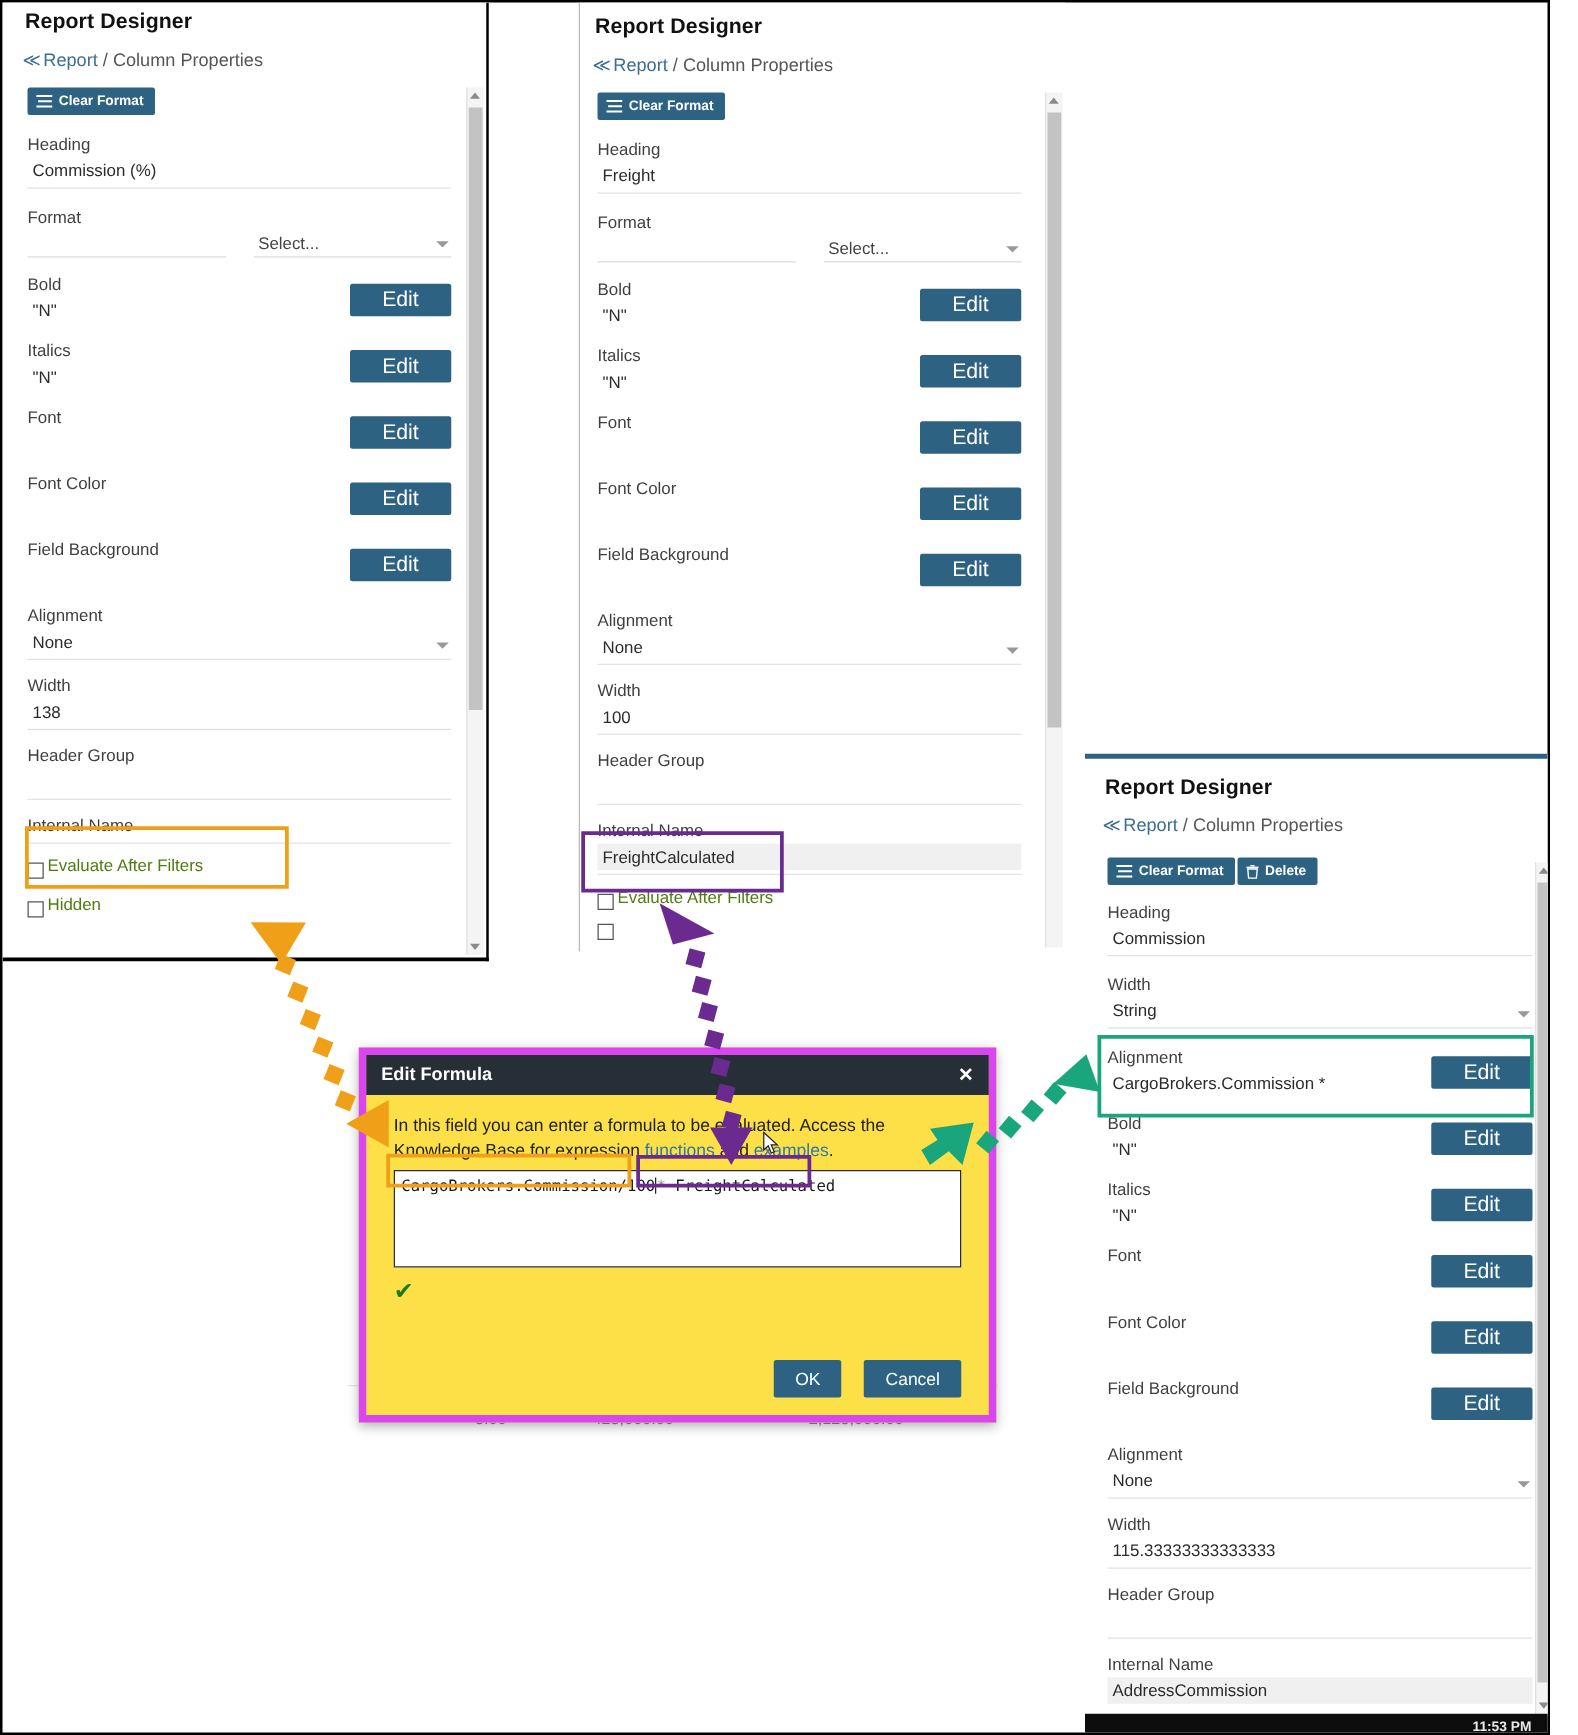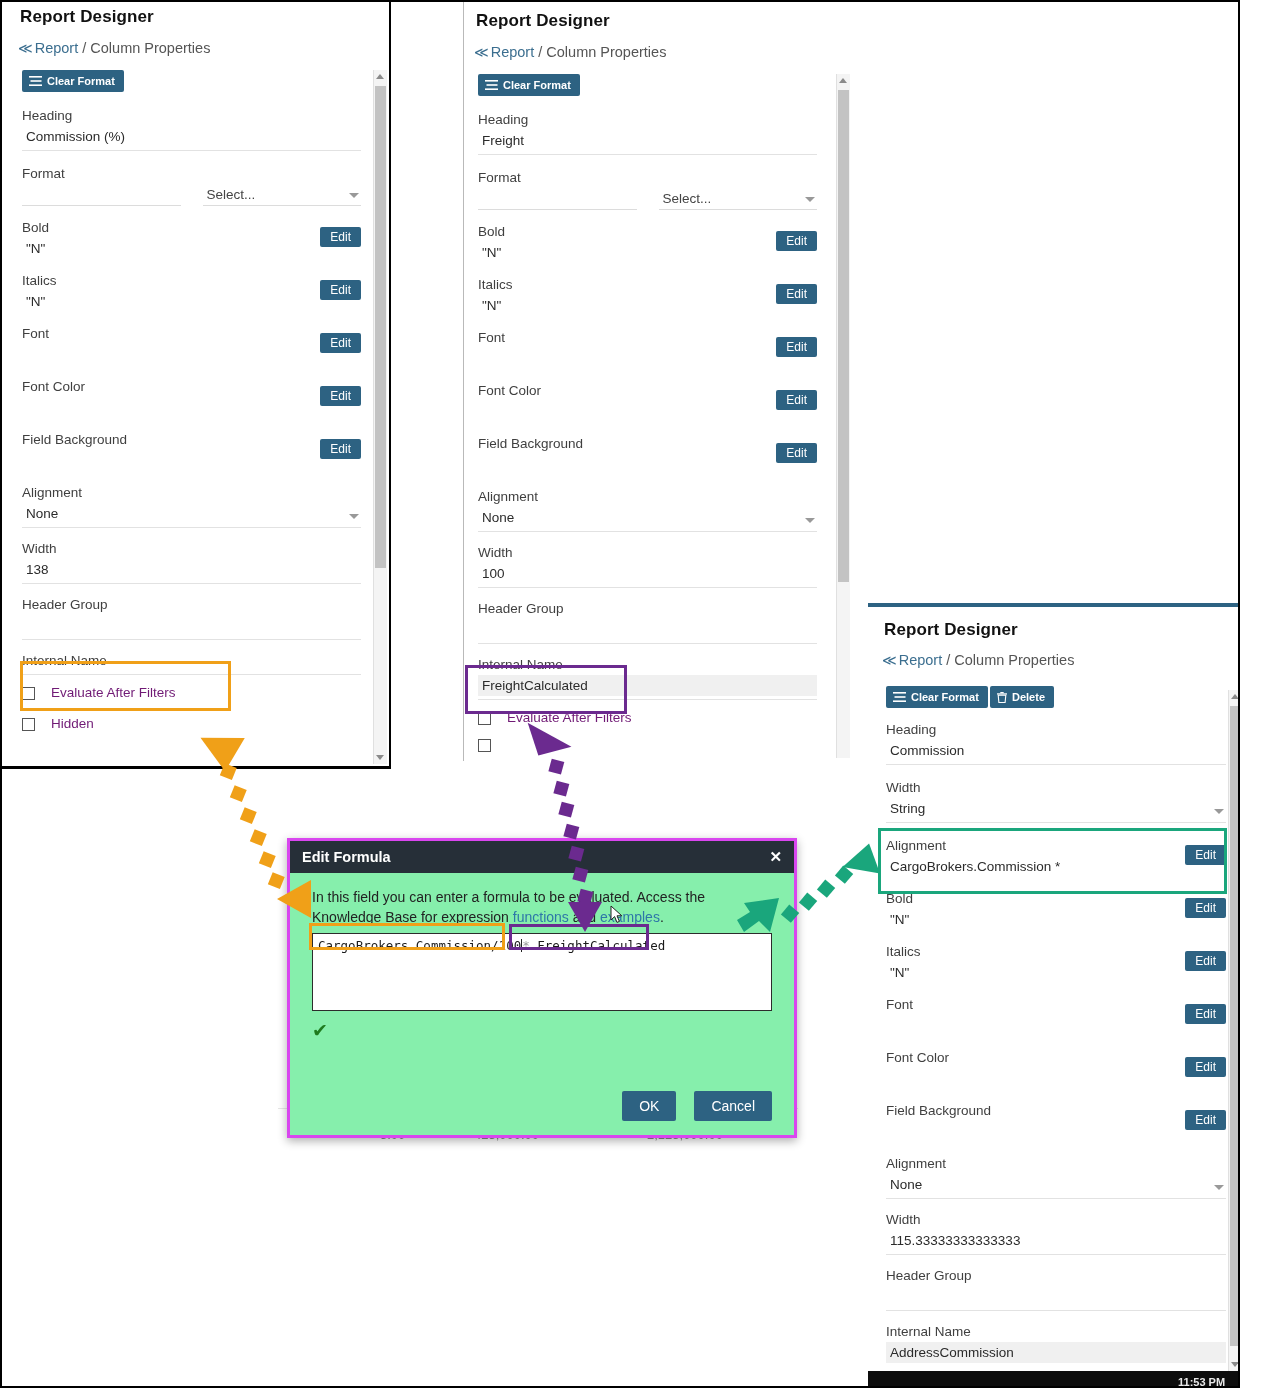--- a/index.html
+++ b/index.html
@@ -15,26 +15,26 @@
   .rd-crumb .chev{font-size:14px;color:#3b6e8f;letter-spacing:-2px;}
   .btn-tool{display:inline-flex;align-items:center;gap:5px;background:#2d6282;color:#fff;
             border:none;border-radius:2px;font-size:11px;font-weight:bold;
             padding:5px 9px 5px 7px;font-family:"Liberation Sans",sans-serif;cursor:pointer;}
   .btn-tool svg{display:block;}
   .field{position:relative;padding:0 0 3px 0;border-bottom:1px solid #e2e2e2;}
   .f-label{font-size:13.5px;color:#3f3f3f;line-height:20px;}
   .f-value{font-size:13.5px;color:#2b2b2b;line-height:21px;padding-left:4px;}
   .f-empty{height:21px;}
   .btn-edit{position:absolute;right:0;background:#2d6282;color:#fff;border:none;border-radius:2px;
-            font-size:12px;padding:3px 10px;font-family:"Liberation Sans",sans-serif;cursor:pointer;}
+            font-size:17px;padding:3px 26px;font-family:"Liberation Sans",sans-serif;cursor:pointer;}
   .sel-wrap{position:relative;}
   .caret{position:absolute;right:2px;top:50%;margin-top:-2px;width:0;height:0;
          border-left:5px solid transparent;border-right:5px solid transparent;border-top:5px solid #999;}
   .underline{border-bottom:1px solid #dcdcdc;}
-  .chk-row{display:flex;align-items:center;gap:16px;font-size:13.5px;color:#701a75;line-height:20px;}
+  .chk-row{display:flex;align-items:flex-end;gap:3px;font-size:13.5px;color:#4d7c0f;line-height:20px;}
   .chk{width:11px;height:11px;border:1px solid #555;background:#fff;display:inline-block;flex:none;}
   .grayfill{background:#f0f0f0;}
 
   
   .sb{position:absolute;width:13px;background:#f4f4f4;border-left:1px solid #e0e0e0;}
   .sb .thumb{position:absolute;left:1px;width:11px;background:#c3c3c3;}
   .sb .ar{position:absolute;left:2px;width:0;height:0;border-left:4px solid transparent;
           border-right:4px solid transparent;}
   .sb .ar.up{top:4px;border-bottom:5px solid #8a8a8a;}
   .sb .ar.dn{bottom:4px;border-top:5px solid #8a8a8a;}
@@ -42,21 +42,21 @@
   
   .hl{position:absolute;box-sizing:border-box;pointer-events:none;}
   .hl.orange{border:3px solid #f0a018;}
   .hl.purple{border:3px solid #6b2a8f;}
   .hl.teal{border:3px solid #1aa67c;}
 
   
   .arrow-svg{position:absolute;pointer-events:none;overflow:visible;}
 
   
-  #dlg{position:absolute;background:#86efac;border:3px solid #d946ef;
+  #dlg{position:absolute;background:#fde047;border:6px solid #d946ef;
        box-shadow:0 3px 9px rgba(0,0,0,.32);box-sizing:border-box;}
   #dlg .bar{height:32px;background:#262f38;color:#fff;display:flex;align-items:center;
             justify-content:space-between;padding:0 12px;}
   #dlg .bar .t{font-size:14.5px;font-weight:bold;}
   #dlg .bar .x{font-size:15px;font-weight:bold;cursor:pointer;}
   #dlg .body{padding:14px 22px 10px 22px;}
   #dlg .hint{font-size:14px;line-height:20px;color:#222;}
   #dlg .hint a{color:#2e77a8;text-decoration:none;}
   .formula-box{margin-top:6px;border:1px solid #2c2c2c;height:78px;box-sizing:border-box;
                padding:3px 5px;font-family:"DejaVu Sans Mono",monospace;font-size:12.5px;

